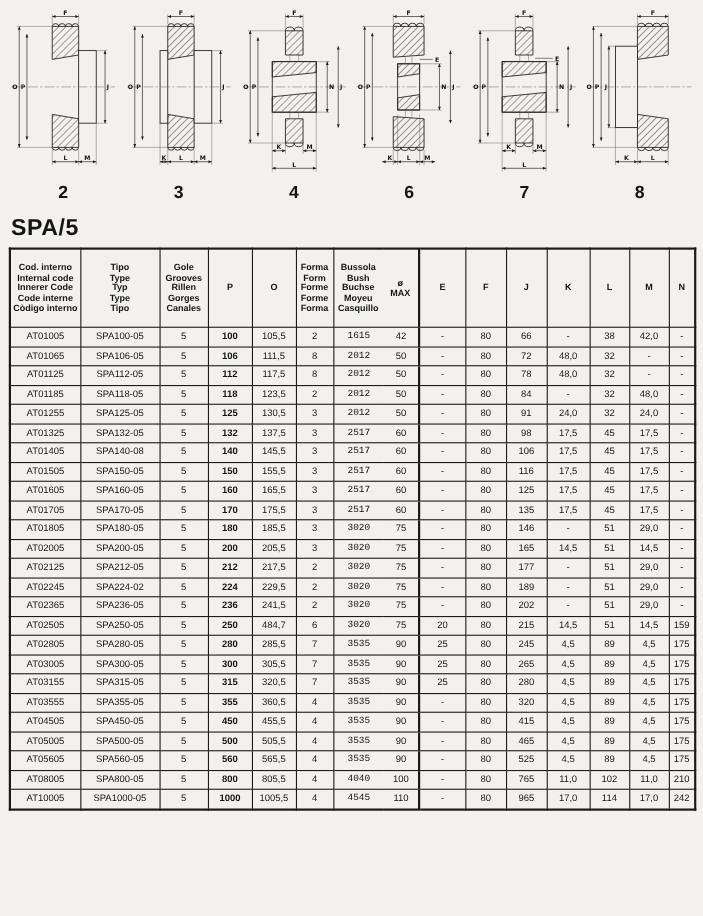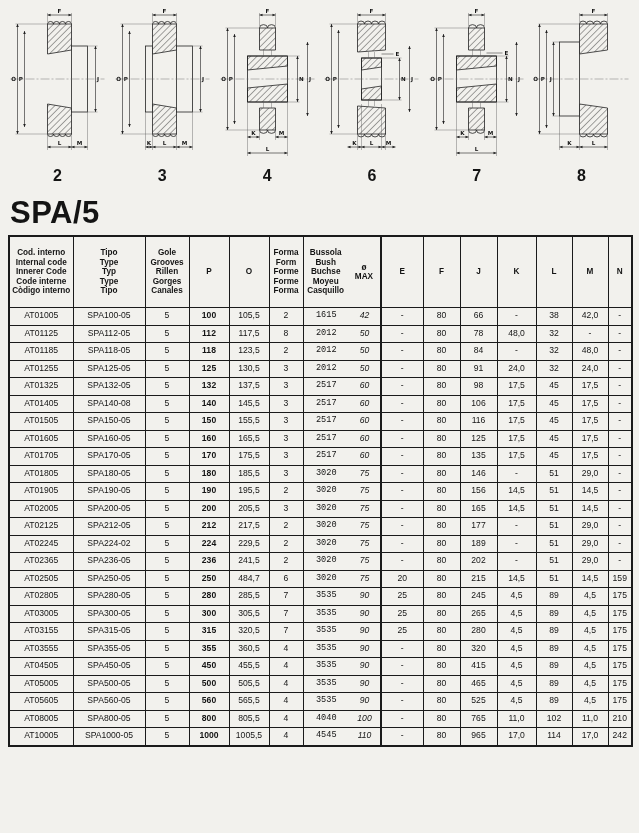--- a/index.html
+++ b/index.html
@@ -15,41 +15,41 @@
   .diagrams{
     display:flex;justify-content:space-between;
     padding:6px 6px 0 6px;
   }
   .diagram{width:103px;text-align:center;}
   .diagram svg{width:103px;height:158px;display:block;}
   .dnum{font-size:16px;font-weight:bold;margin-top:3px;}
   .dlab{font-size:5.6px;font-weight:bold;font-family:"DejaVu Sans",sans-serif;fill:#141414;}
   
   .page-title{
-    font-size:31px;font-weight:bold;letter-spacing:.5px;
+    font-size:21px;font-weight:bold;letter-spacing:.5px;
     margin:12px 0 7px 10px;line-height:1;
   }
   
   table.spec{
     border-collapse:collapse;table-layout:fixed;
     width:623px;margin:0 0 0 8px;
     border:2px solid #1b1b1b;
   }
   .spec th,.spec td{
     border:1px solid #1b1b1b;
     text-align:center;vertical-align:middle;
     padding:0;overflow:hidden;
     font-size:8.6px;line-height:1.15;
   }
   .spec thead th{height:70px;font-size:8.2px;font-weight:bold;}
   .spec tbody td{height:16.5px;}
   .multiline{white-space:pre-line;text-align:center;}
   .spec td.p{font-weight:bold;}
   .spec td.bush{border-right:0;font-family:Liberation Mono, monospace;}
-  .spec td.omax{border-left:0;font-style:italic;}
+  .spec td.omax{border-left:0;}
   .spec td.e,.spec th.ecol{border-left:2px solid #1b1b1b;}
   .bushwrap{display:flex;height:100%;align-items:center;}
   .bushwrap .bush-langs{width:58%;}
   .bushwrap .omax-label{width:42%;}
 </style>
 </head>
 <body>
 
 <div class="diagrams" id="diagrams">
     <div class="diagram">
@@ -479,20 +479,37 @@
         <td class="omax">42</td>
         <td class="e">-</td>
         <td class="f">80</td>
         <td class="j">66</td>
         <td class="k">-</td>
         <td class="l">38</td>
         <td class="m">42,0</td>
         <td class="n">-</td>
       </tr>
       <tr>
+        <td class="code">AT01065</td>
+        <td class="type">SPA106-05</td>
+        <td class="grooves">5</td>
+        <td class="p">106</td>
+        <td class="o">111,5</td>
+        <td class="form">8</td>
+        <td class="bush">2012</td>
+        <td class="omax">50</td>
+        <td class="e">-</td>
+        <td class="f">80</td>
+        <td class="j">72</td>
+        <td class="k">48,0</td>
+        <td class="l">32</td>
+        <td class="m">-</td>
+        <td class="n">-</td>
+      </tr>
+      <tr>
         <td class="code">AT01125</td>
         <td class="type">SPA112-05</td>
         <td class="grooves">5</td>
         <td class="p">112</td>
         <td class="o">117,5</td>
         <td class="form">8</td>
         <td class="bush">2012</td>
         <td class="omax">50</td>
         <td class="e">-</td>
         <td class="f">80</td>
@@ -629,37 +646,20 @@
         <td class="o">185,5</td>
         <td class="form">3</td>
         <td class="bush">3020</td>
         <td class="omax">75</td>
         <td class="e">-</td>
         <td class="f">80</td>
         <td class="j">146</td>
         <td class="k">-</td>
         <td class="l">51</td>
         <td class="m">29,0</td>
-        <td class="n">-</td>
-      </tr>
-      <tr>
-        <td class="code">AT01905</td>
-        <td class="type">SPA190-05</td>
-        <td class="grooves">5</td>
-        <td class="p">190</td>
-        <td class="o">195,5</td>
-        <td class="form">2</td>
-        <td class="bush">3020</td>
-        <td class="omax">75</td>
-        <td class="e">-</td>
-        <td class="f">80</td>
-        <td class="j">156</td>
-        <td class="k">14,5</td>
-        <td class="l">51</td>
-        <td class="m">14,5</td>
         <td class="n">-</td>
       </tr>
       <tr>
         <td class="code">AT02005</td>
         <td class="type">SPA200-05</td>
         <td class="grooves">5</td>
         <td class="p">200</td>
         <td class="o">205,5</td>
         <td class="form">3</td>
         <td class="bush">3020</td>

